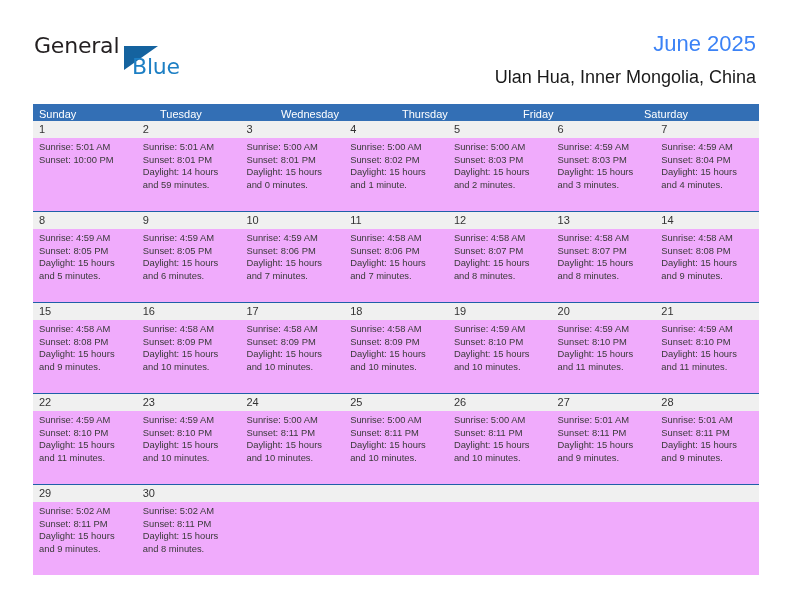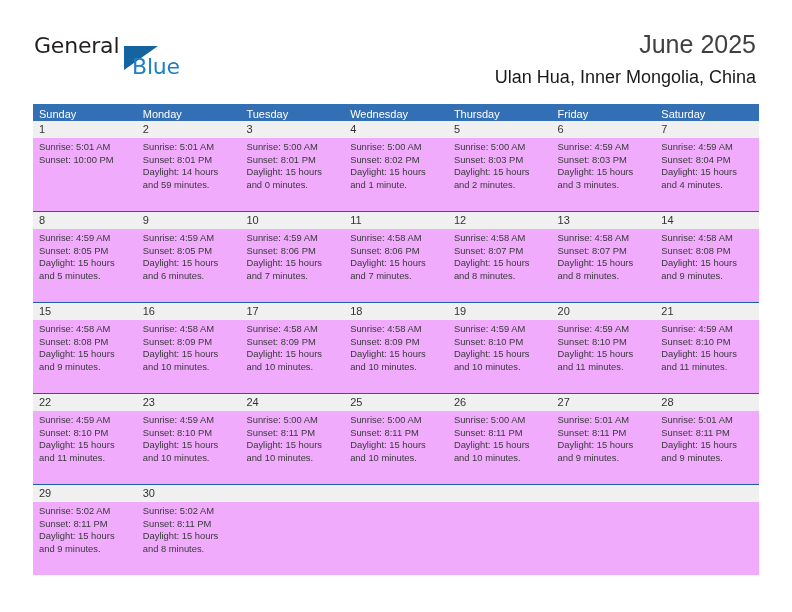--- a/index.html
+++ b/index.html
@@ -65,22 +65,22 @@
     border-bottom: 24px solid transparent;
   }
 
   .title-block {
     position: absolute;
     right: 36px;
     top: 28px;
     text-align: right;
   }
   .month-title {
-    font-size: 25px;
-    color: #404040;
+    font-size: 22px;
+    color: #3b82f6;
     line-height: 32px;
     font-weight: normal;
     font-family: "Liberation Sans", sans-serif;
     white-space: nowrap;
   }
   .location-subtitle {
     margin-top: 9px;
     font-size: 18px;
     color: #1a1a1a;
     line-height: 17px;
@@ -172,21 +172,20 @@
     <div class="title-block">
       <div class="month-title">June 2025</div>
       <div class="location-subtitle">Ulan Hua, Inner Mongolia, China</div>
     </div>
 
   </div>
 
   <div class="calendar">
     <div class="weekday-header" id="weekday-header">
         <div class="weekday-cell">Sunday</div>
-        <div class="weekday-cell">Monday</div>
         <div class="weekday-cell">Tuesday</div>
         <div class="weekday-cell">Wednesday</div>
         <div class="weekday-cell">Thursday</div>
         <div class="weekday-cell">Friday</div>
         <div class="weekday-cell">Saturday</div>
       </div>
     <div id="calendar-body">
         <div class="week-row">
           <div class="daynum-strip">
             <div class="daynum-cell">1</div>

